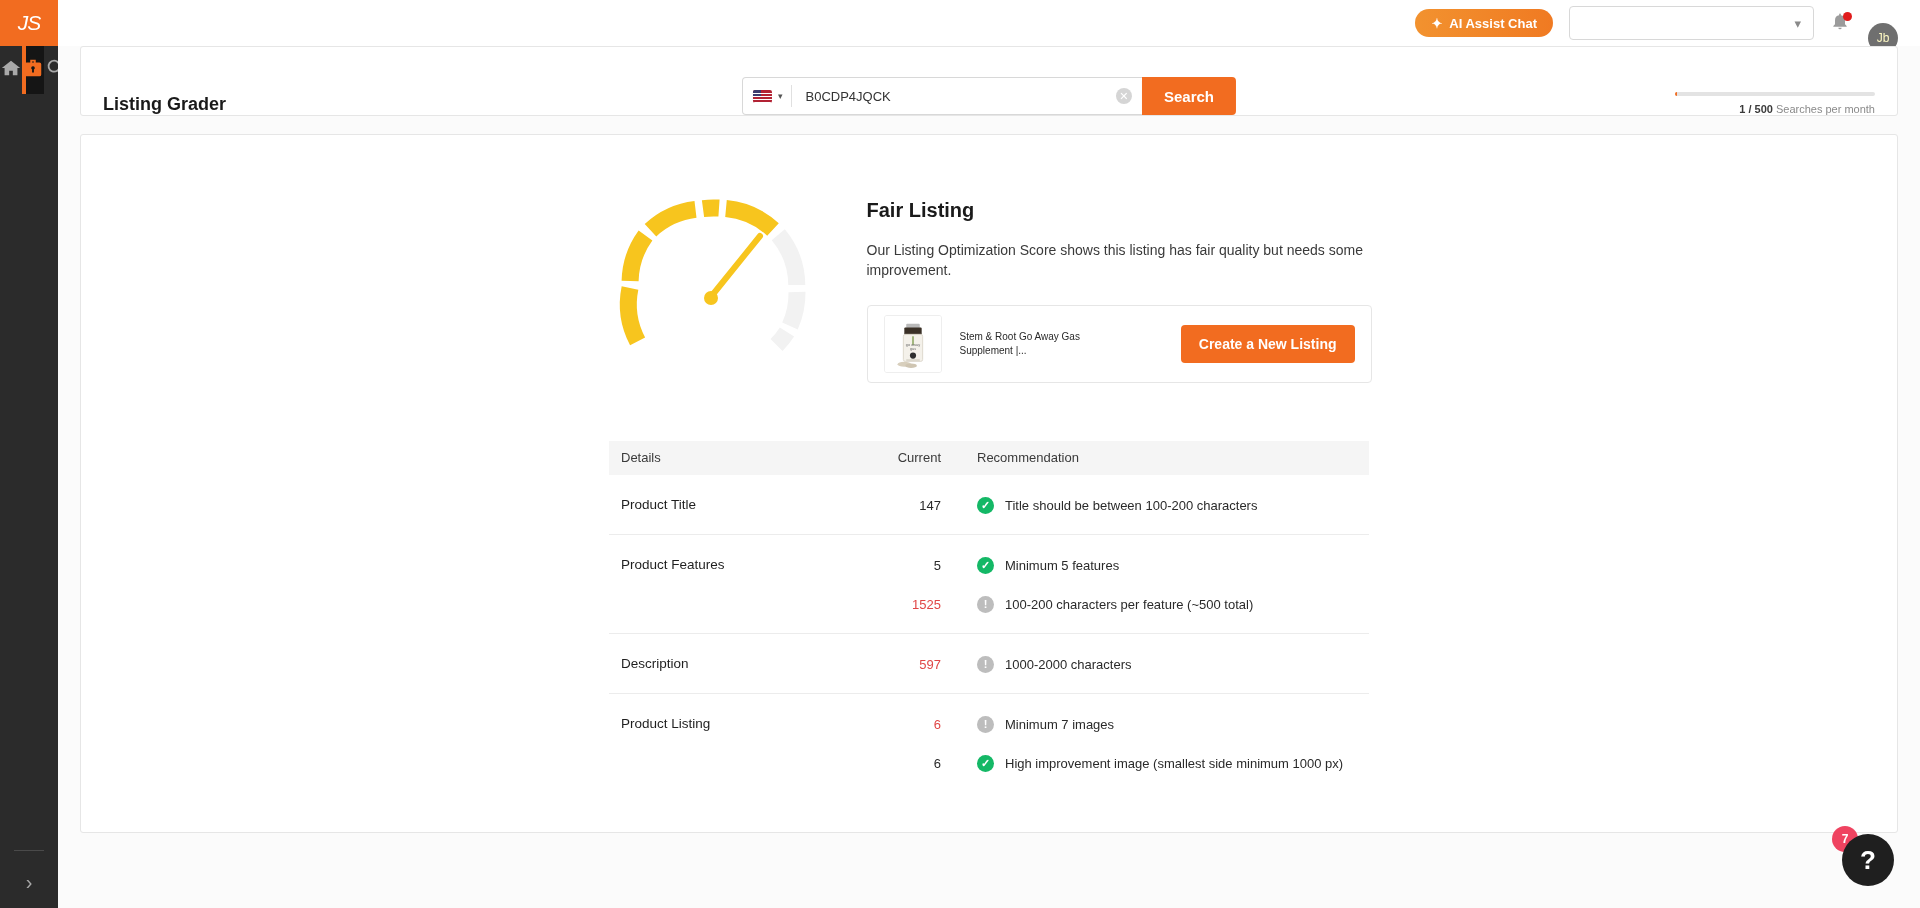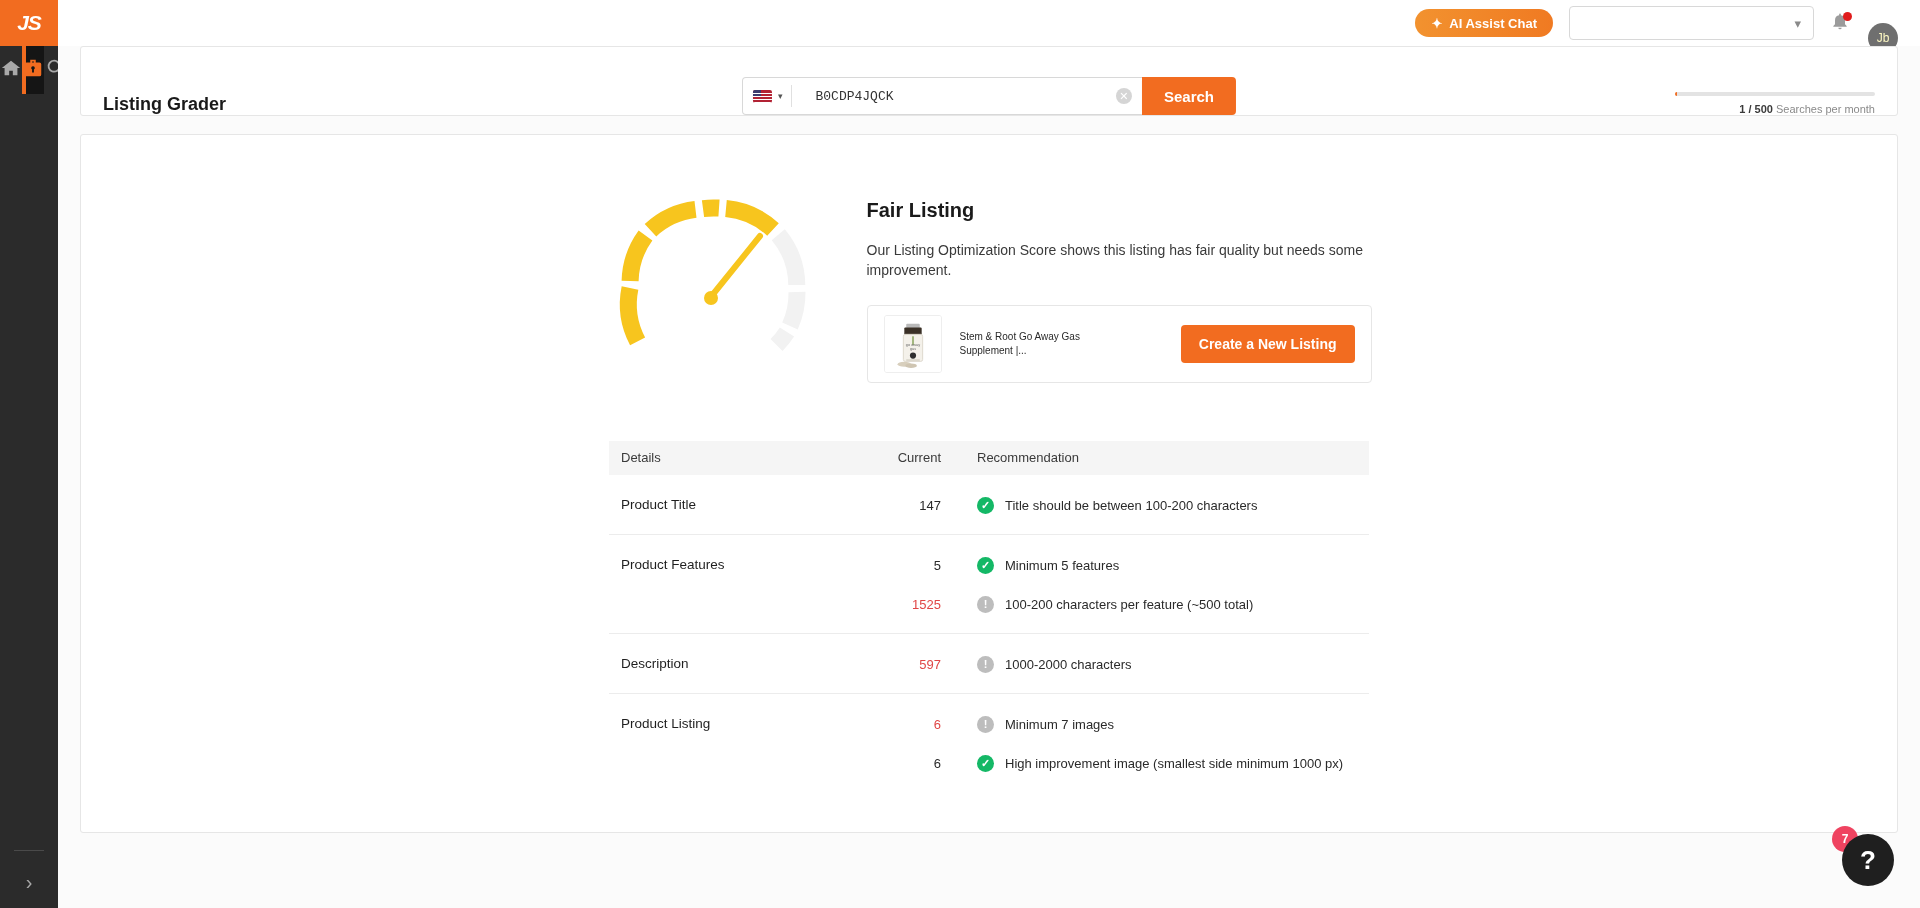--- a/index.html
+++ b/index.html
@@ -14,21 +14,21 @@
   
   .sidebar {
     width: 58px; flex: 0 0 58px;
     background: #2b2b2b;
     display: flex; flex-direction: column; align-items: center;
     position: relative;
   }
   .logo {
     width: 58px; height: 46px; background: #f26c20;
     display: flex; align-items: center; justify-content: center;
-    color: #fff; font-weight: 700; font-size: 21px; letter-spacing: -1px;
+    color: #fff; font-weight: 400; font-size: 21px; letter-spacing: -1px;
     font-style: italic;
   }
   .nav { width: 58px; display: flex; flex-direction: row; align-items: center; }
   .nav-item {
     width: 58px; height: 48px;
     display: flex; align-items: center; justify-content: center;
     position: relative; color: #a9a9a9;
   }
   .nav-item svg { width: 22px; height: 22px; fill: #a9a9a9; }
   .nav-item.active { background: #151515; }
@@ -121,23 +121,22 @@
     background: #3c3b6e;
   }
   .flag::after {
     content: ""; position: absolute; left: 0; right: 0; top: 3px; height: 1px;
     background: #fff; box-shadow: 0 3px 0 #fff, 0 6px 0 #fff, 0 9px 0 #fff;
   }
   .flag-chev { margin: 0 8px 0 6px; color: #555; font-size: 9px; }
   .vdiv { width: 1px; height: 22px; background: #e0e0e0; }
   .search-input {
     flex: 1; border: none; outline: none; font-size: 13px; color: #333;
-    padding-left: 14px; font-family: Liberation Mono, monospace;
+    padding-left: 14px; font-family: Liberation Sans, sans-serif;
     background: transparent;
-    margin-left: 10px;
   }
   .clear-icon {
     width: 16px; height: 16px; border-radius: 50%; background: #d5d5d5;
     color: #fff; font-size: 11px; line-height: 16px; text-align: center;
     margin-right: 10px; flex: 0 0 16px;
   }
   .search-btn {
     height: 38px; padding: 0 22px; border: none;
     background: #f26c20; color: #fff; font-size: 15px; font-weight: 700;
     border-radius: 0 4px 4px 0; font-family: "Liberation Sans", sans-serif;

